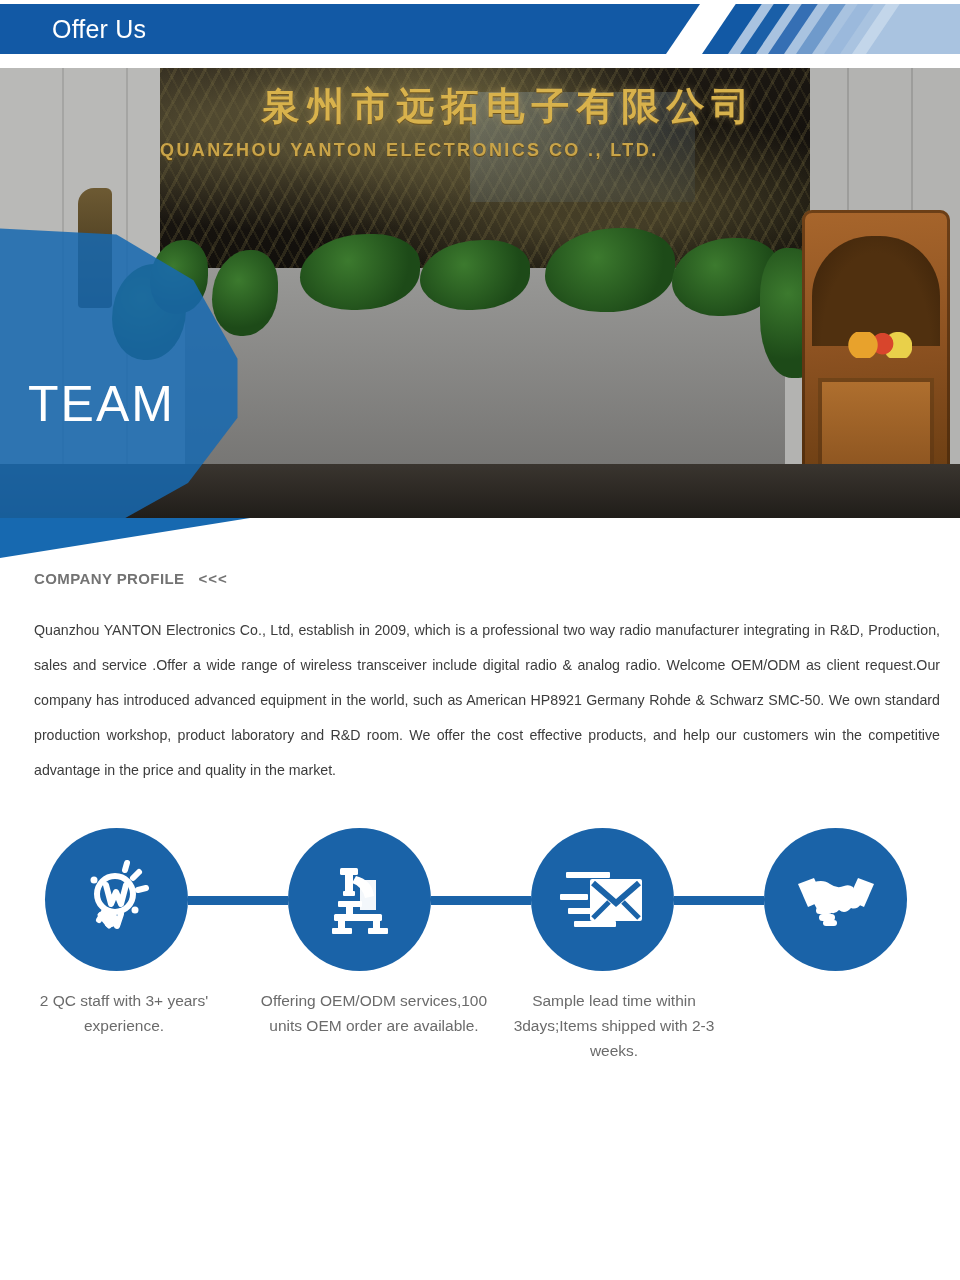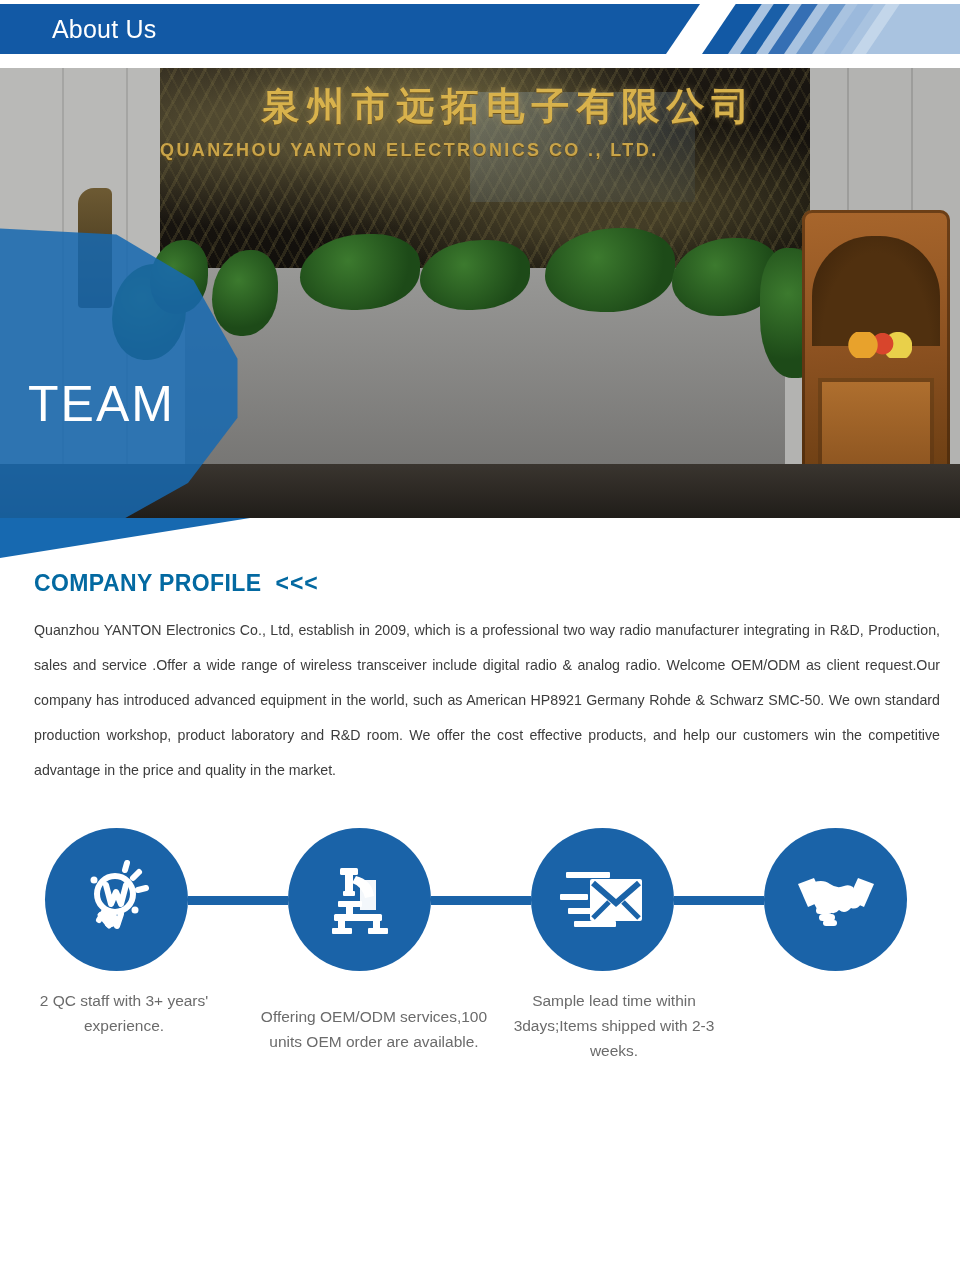--- a/index.html
+++ b/index.html
@@ -192,22 +192,22 @@
     font-family: "Liberation Sans", sans-serif;
     font-weight: 400;
     letter-spacing: 2px;
     z-index: 6;
   }
 
   
   .profile-head {
     position: absolute;
     left: 34px; top: 570px;
-    color: #0369a1;
-    font-size: 23px;
+    color: #737373;
+    font-size: 15px;
     font-weight: 700;
     letter-spacing: .4px;
   }
   .profile-head .arrows {
     margin-left: 14px;
     font-weight: 700;
     letter-spacing: 1px;
   }
   .profile-body {
     position: absolute;
@@ -251,41 +251,41 @@
     display: flex;
   }
   .caption {
     text-align: center;
     font-size: 15.5px;
     line-height: 25px;
     color: #6b6b6b;
     font-family: "Liberation Sans", sans-serif;
   }
   .cap0 { width: 248px; margin-left: 0px; }
-  .cap1 { width: 252px; margin-top: 16px; }
+  .cap1 { width: 252px; }
   .cap2 { width: 232px; }
   .cap3 { width: 228px; text-align: center; }
 </style>
 </head>
 <body>
 
 <div id="page">
 
   <div class="header">
     <div class="header-lightblock"></div>
     <div class="header-blueband"></div>
 
     <div class="stripe" style="left:702px;  width:26px; background:#1259a5;"></div>
     <div class="stripe" style="left:740px;  width:16px; background:#1a5fa8;"></div>
     <div class="stripe" style="left:768px;  width:16px; background:#356fb4;"></div>
     <div class="stripe" style="left:796px;  width:16px; background:#6f9acb;"></div>
     <div class="stripe" style="left:824px;  width:16px; background:#9bb9dc;"></div>
     <div class="stripe" style="left:852px;  width:14px; background:#c3d6ea;"></div>
 
-    <div class="header-title">About Us</div>
+    <div class="header-title">Offer Us</div>
   </div>
 
   <div class="hero">
     <div class="hero-wall"></div>
 
     <div class="sign-panel">
       <div class="sign-glass"></div>
       <div class="sign-cn">泉州市远拓电子有限公司</div>
       <div class="sign-en">QUANZHOU YANTON ELECTRONICS CO ., LTD.</div>
     </div>

